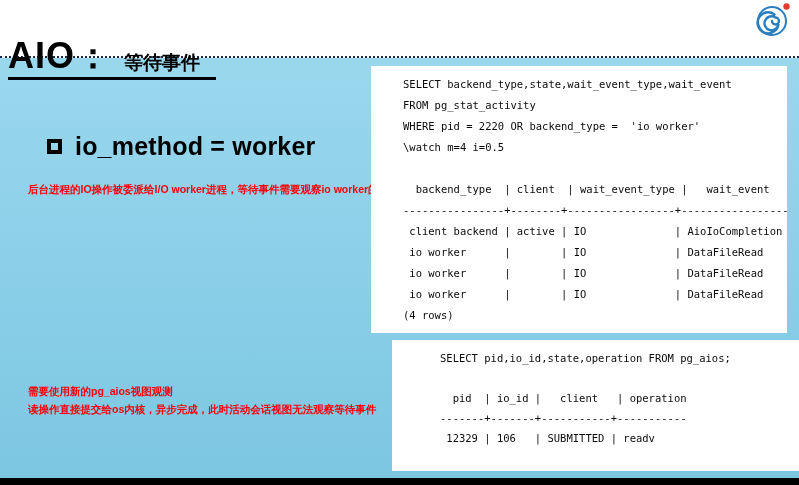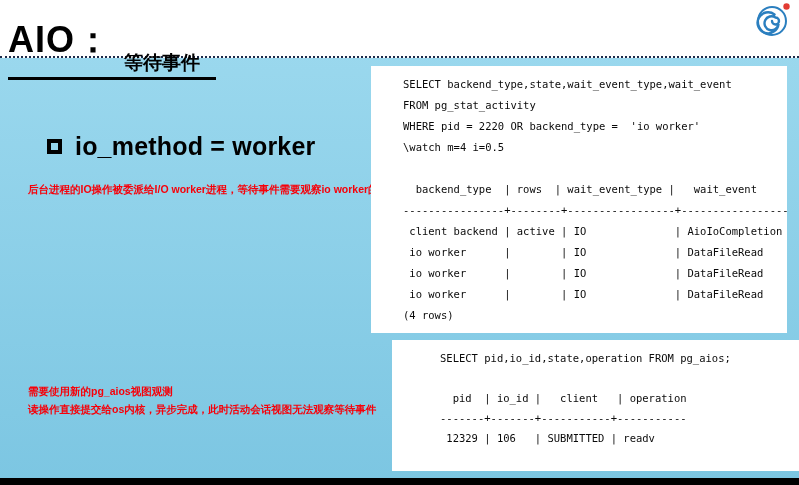--- a/index.html
+++ b/index.html
@@ -16,21 +16,21 @@
   
   .header {
     position: absolute; top: 0; left: 0;
     width: 100%; height: 58px;
     background: #ffffff;
     border-bottom: 2px dotted #1c2b4a;
     z-index: 3;
   }
   .title-wrap {
     position: absolute; left: 8px; top: 3px;
-    display: flex; align-items: center; gap: 12px;
+    display: flex; align-items: flex-end; gap: 12px;
     border-bottom: 3px solid #000;
     padding: 0 16px 1px 0;
     width: max-content;
   }
   .title-main { font-size: 36px; font-weight: 900; letter-spacing: 1px; color: #000; line-height: 1.1; }
   .title-sub  { font-size: 19px; font-weight: 800; color: #000; margin-top: 47px; }
   .logo { position: absolute; right: 8px; top: 2px; width: 36px; height: 36px; display: block; }
 
   
   .section-heading {
@@ -108,21 +108,21 @@
     <div class="note-line">需要使用新的pg_aios视图观测</div>
     <div class="note-line">读操作直接提交给os内核，异步完成，此时活动会话视图无法观察等待事件</div>
   </div>
 
   <div class="panel panel-1">
     <div class="code-line">SELECT backend_type,state,wait_event_type,wait_event</div>
     <div class="code-line">FROM pg_stat_activity</div>
     <div class="code-line">WHERE pid = 2220 OR backend_type =  'io worker'</div>
     <div class="code-line">\watch m=4 i=0.5</div>
     <div class="code-line"></div>
-    <div class="code-line">  backend_type  | rows  | wait_event_type |   wait_event</div>
+    <div class="code-line">  backend_type  | client  | wait_event_type |   wait_event</div>
     <div class="code-line">----------------+--------+-----------------+-----------------</div>
     <div class="code-line"> client backend | active | IO              | AioIoCompletion</div>
     <div class="code-line"> io worker      |        | IO              | DataFileRead</div>
     <div class="code-line"> io worker      |        | IO              | DataFileRead</div>
     <div class="code-line"> io worker      |        | IO              | DataFileRead</div>
     <div class="code-line">(4 rows)</div>
   </div>
 
   <div class="panel panel-2">
     <div class="code-line">SELECT pid,io_id,state,operation FROM pg_aios;</div>

